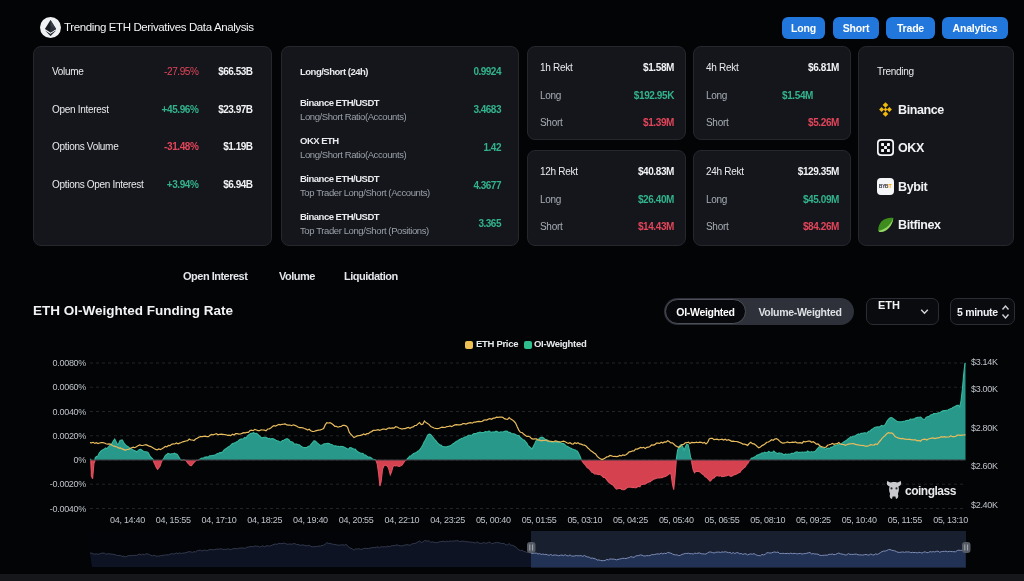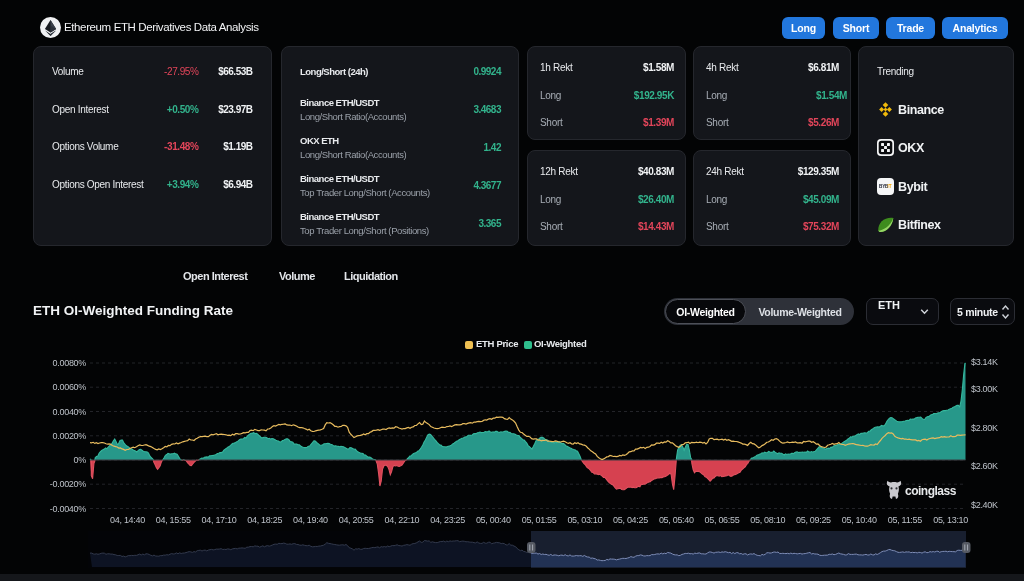--- a/index.html
+++ b/index.html
@@ -17,32 +17,32 @@
 <div id="page">
 
 <svg style="position:absolute;left:40px;top:17px" width="21" height="21" viewBox="0 0 21 21">
   <circle cx="10.5" cy="10.5" r="10.5" fill="#f0f1f3"></circle>
   <path d="M10.5 3 L16.1 12.1 L10.5 15.5 L4.9 12.1 Z" fill="#181b21"></path>
   <path d="M10.5 3 L10.5 15.5 L16.1 12.1 Z" fill="#3a404b"></path>
   <path d="M5.1 13.6 L10.5 18.9 L15.9 13.6 L10.5 16.9 Z" fill="#181b21"></path>
   <path d="M10.5 16.9 L15.9 13.6 L10.5 18.9 Z" fill="#3a404b"></path>
   <path d="M10.5 8.6 L16.1 12.1 L10.5 15.5 Z" fill="#23272f" opacity="0.6"></path>
 </svg>
-<div style="position:absolute;left:64px;top:21px;font-size:11.5px;font-weight:500;letter-spacing:-0.38px;color:#f2f3f5;">Ethereum ETH Derivatives Data Analysis</div>
+<div style="position:absolute;left:64px;top:21px;font-size:11.5px;font-weight:500;letter-spacing:-0.38px;color:#f2f3f5;">Trending ETH Derivatives Data Analysis</div>
 <div class="btn" style="left:782px;width:43px;">Long</div>
 <div class="btn" style="left:833px;width:46px;">Short</div>
 <div class="btn" style="left:886px;width:49px;">Trade</div>
 <div class="btn" style="left:942px;width:66px;">Analytics</div>
 
 <div class="panel" style="left:33px;top:46px;width:239px;height:200px;"></div>
 <div class="lbl" style="position:absolute;left:52px;top:66px;">Volume</div>
     <div class="red" style="position:absolute;left:125px;width:73.5px;top:66px;font-size:10px;font-weight:normal;letter-spacing:-0.4px;text-align:right;">-27.95%</div>
     <div class="val" style="position:absolute;left:172px;width:80.5px;top:66px;font-size:10px;letter-spacing:-0.5px;text-align:right;">$66.53B</div>
     <div class="lbl" style="position:absolute;left:52px;top:104px;">Open Interest</div>
-    <div class="grn" style="position:absolute;left:125px;width:73.5px;top:104px;font-size:10px;font-weight:bold;letter-spacing:-0.4px;text-align:right;">+0.50%</div>
+    <div class="grn" style="position:absolute;left:125px;width:73.5px;top:104px;font-size:10px;font-weight:bold;letter-spacing:-0.4px;text-align:right;">+45.96%</div>
     <div class="val" style="position:absolute;left:172px;width:80.5px;top:104px;font-size:10px;letter-spacing:-0.5px;text-align:right;">$23.97B</div>
     <div class="lbl" style="position:absolute;left:52px;top:141px;">Options Volume</div>
     <div class="red" style="position:absolute;left:125px;width:73.5px;top:141px;font-size:10px;font-weight:bold;letter-spacing:-0.4px;text-align:right;">-31.48%</div>
     <div class="val" style="position:absolute;left:172px;width:80.5px;top:141px;font-size:10px;letter-spacing:-0.5px;text-align:right;">$1.19B</div>
     <div class="lbl" style="position:absolute;left:52px;top:179px;">Options Open Interest</div>
     <div class="grn" style="position:absolute;left:125px;width:73.5px;top:179px;font-size:10px;font-weight:bold;letter-spacing:-0.4px;text-align:right;">+3.94%</div>
     <div class="val" style="position:absolute;left:172px;width:80.5px;top:179px;font-size:10px;letter-spacing:-0.5px;text-align:right;">$6.94B</div>
 
 <div class="panel" style="left:281px;top:46px;width:238px;height:200px;"></div>
 <div style="position:absolute;left:300px;top:66px;font-size:9.5px;font-weight:bold;letter-spacing:-0.5px;color:#e9ebee;">Long/Short (24h)</div>
@@ -64,37 +64,37 @@
     <div class="lbl" style="position:absolute;left:540px;top:62px;">1h Rekt</div>
     <div class="val" style="position:absolute;left:527px;width:147px;top:62px;font-size:10px;font-weight:bold;letter-spacing:-0.4px;text-align:right;">$1.58M</div>
     <div class="mut" style="position:absolute;left:540px;top:90px;">Long</div>
     <div class="grn" style="position:absolute;left:527px;width:147px;top:90px;font-size:10px;font-weight:bold;letter-spacing:-0.4px;text-align:right;">$192.95K</div>
     <div class="mut" style="position:absolute;left:540px;top:117px;">Short</div>
     <div class="red" style="position:absolute;left:527px;width:147px;top:117px;font-size:10px;font-weight:bold;letter-spacing:-0.4px;text-align:right;">$1.39M</div>
     <div class="panel" style="left:693px;top:46px;width:158px;height:94px;"></div>
     <div class="lbl" style="position:absolute;left:706px;top:62px;">4h Rekt</div>
     <div class="val" style="position:absolute;left:693px;width:146px;top:62px;font-size:10px;font-weight:bold;letter-spacing:-0.4px;text-align:right;">$6.81M</div>
     <div class="mut" style="position:absolute;left:706px;top:90px;">Long</div>
-    <div class="grn" style="position:absolute;left:701px;width:146px;top:90px;font-size:10px;font-weight:bold;letter-spacing:-0.4px;text-align:right;">$1.54M</div>
+    <div class="grn" style="position:absolute;left:667px;width:146px;top:90px;font-size:10px;font-weight:bold;letter-spacing:-0.4px;text-align:right;">$1.54M</div>
     <div class="mut" style="position:absolute;left:706px;top:117px;">Short</div>
     <div class="red" style="position:absolute;left:693px;width:146px;top:117px;font-size:10px;font-weight:bold;letter-spacing:-0.4px;text-align:right;">$5.26M</div>
     <div class="panel" style="left:527px;top:150px;width:159px;height:96px;"></div>
     <div class="lbl" style="position:absolute;left:540px;top:166px;">12h Rekt</div>
     <div class="val" style="position:absolute;left:527px;width:147px;top:166px;font-size:10px;font-weight:bold;letter-spacing:-0.4px;text-align:right;">$40.83M</div>
     <div class="mut" style="position:absolute;left:540px;top:194px;">Long</div>
     <div class="grn" style="position:absolute;left:527px;width:147px;top:194px;font-size:10px;font-weight:bold;letter-spacing:-0.4px;text-align:right;">$26.40M</div>
     <div class="mut" style="position:absolute;left:540px;top:221px;">Short</div>
     <div class="red" style="position:absolute;left:527px;width:147px;top:221px;font-size:10px;font-weight:bold;letter-spacing:-0.4px;text-align:right;padding-left:13px;">$14.43M</div>
     <div class="panel" style="left:693px;top:150px;width:158px;height:96px;"></div>
     <div class="lbl" style="position:absolute;left:706px;top:166px;">24h Rekt</div>
     <div class="val" style="position:absolute;left:693px;width:146px;top:166px;font-size:10px;font-weight:bold;letter-spacing:-0.4px;text-align:right;">$129.35M</div>
     <div class="mut" style="position:absolute;left:706px;top:194px;">Long</div>
     <div class="grn" style="position:absolute;left:693px;width:146px;top:194px;font-size:10px;font-weight:bold;letter-spacing:-0.4px;text-align:right;">$45.09M</div>
     <div class="mut" style="position:absolute;left:706px;top:221px;">Short</div>
-    <div class="red" style="position:absolute;left:693px;width:146px;top:221px;font-size:10px;font-weight:bold;letter-spacing:-0.4px;text-align:right;">$75.32M</div>
+    <div class="red" style="position:absolute;left:693px;width:146px;top:221px;font-size:10px;font-weight:bold;letter-spacing:-0.4px;text-align:right;">$84.26M</div>
 
 <div class="panel" style="left:858px;top:46px;width:156px;height:200px;"></div>
 <div class="lbl" style="position:absolute;left:877px;top:66px;">Trending</div>
 <div style="position:absolute;left:877px;top:101px;width:17px;height:17px;"><svg width="17" height="17" viewBox="0 0 17 17">
 <g fill="#f0b90b">
           <path d="M8.5 1.2 L11.3 4.0 L8.5 6.8 L5.7 4.0 Z"></path>
 <path d="M4.6 6.0 L7.1 8.5 L4.6 11.0 L2.1 8.5 Z"></path>
           <path d="M12.4 6.0 L14.9 8.5 L12.4 11.0 L9.9 8.5 Z"></path>
 <path d="M8.5 10.2 L11.3 13.0 L8.5 15.8 L5.7 13.0 Z"></path>
 <path d="M8.5 6.6 L10.4 8.5 L8.5 10.4 L6.6 8.5 Z"></path>

